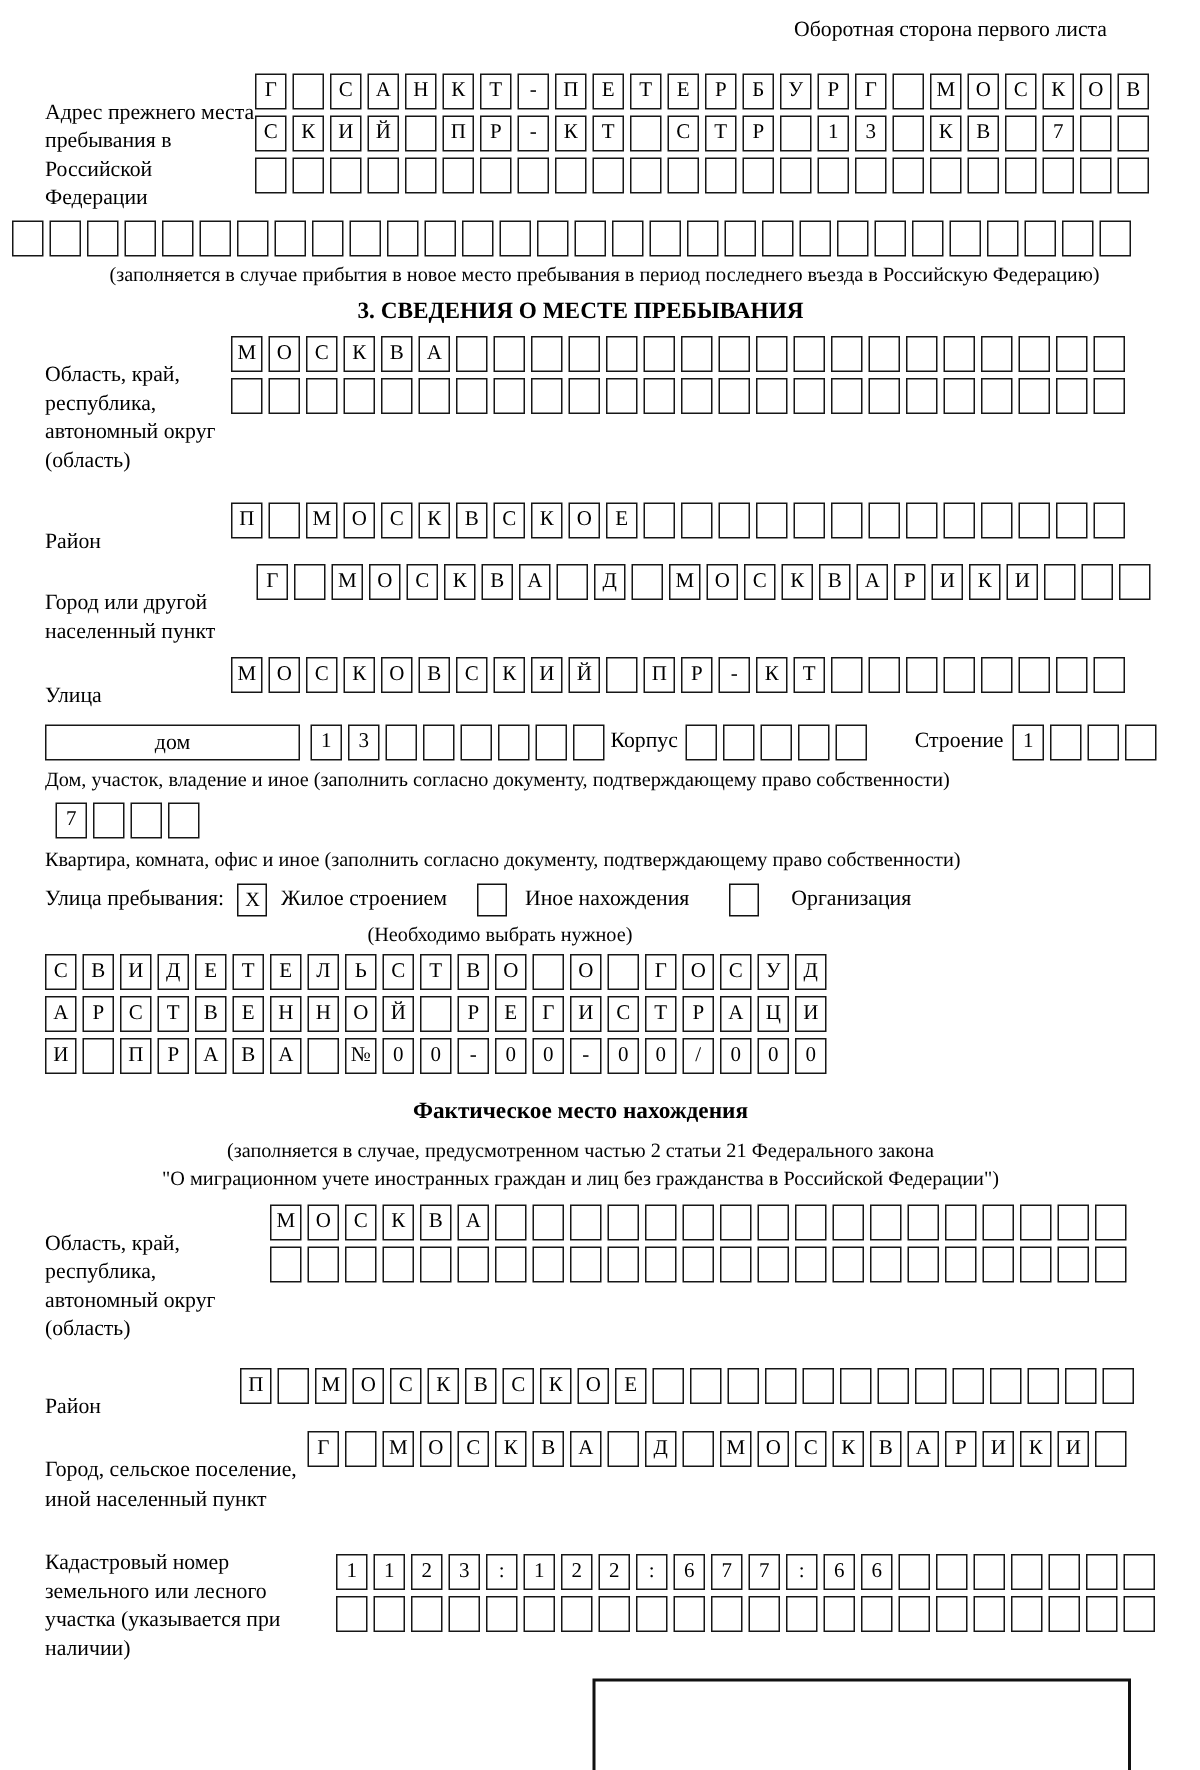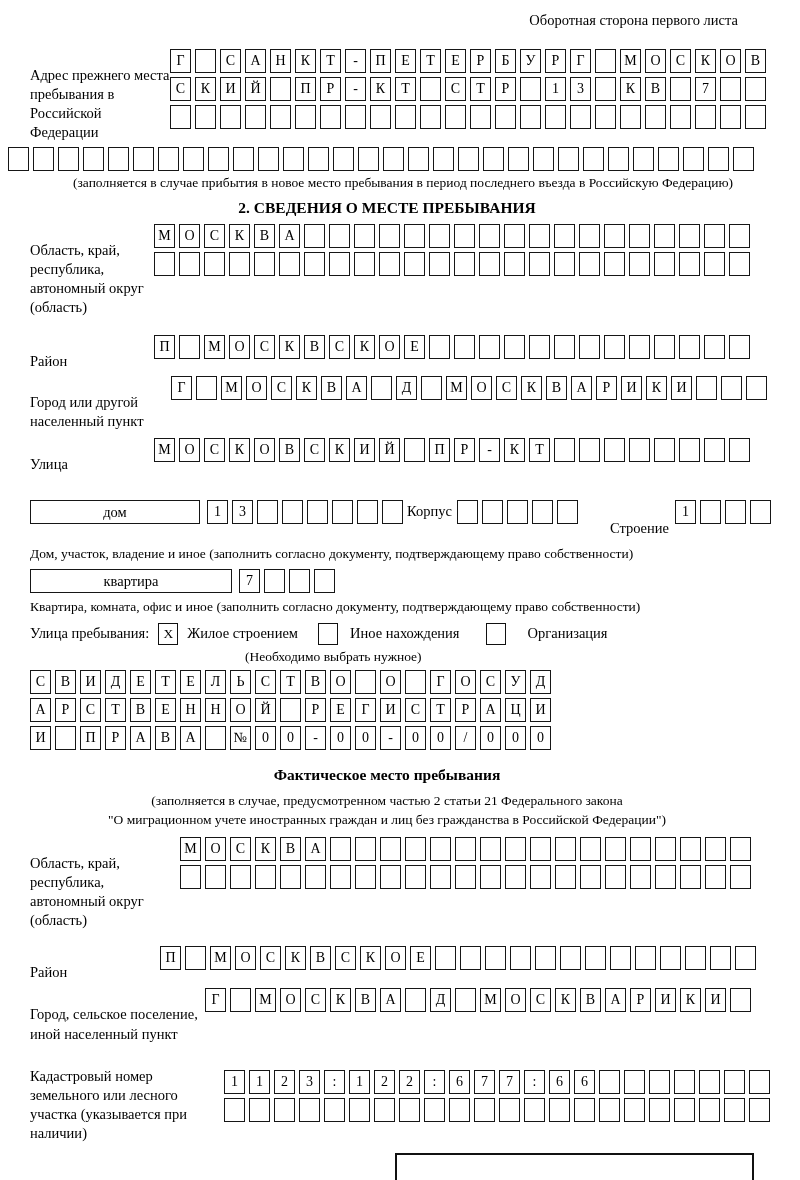--- a/index.html
+++ b/index.html
@@ -150,21 +150,21 @@
       <span class="cell"></span>
       <span class="cell"></span>
       <span class="cell"></span>
       <span class="cell"></span>
       <span class="cell"></span>
       <span class="cell"></span>
       <span class="cell"></span>
     </div>
   <div class="caption center" style="margin:3px 0 0 -22px;width:790px;">(заполняется в случае прибытия в новое место пребывания в период последнего въезда в Российскую Федерацию)</div>
 
-  <div class="sec-title" style="margin:8px 30px 0 -22px;">2. СВЕДЕНИЯ О МЕСТЕ ПРЕБЫВАНИЯ</div>
+  <div class="sec-title" style="margin:8px 30px 0 -22px;">3. СВЕДЕНИЯ О МЕСТЕ ПРЕБЫВАНИЯ</div>
 
   <div class="frow" style="margin-top:7px;">
     <div class="flabel" style="width:124px;">Область, край, республика, автономный округ (область)</div>
     <div class="cellcol">
       <div class="cells">
           <span class="cell">М</span>
           <span class="cell">О</span>
           <span class="cell">С</span>
           <span class="cell">К</span>
           <span class="cell">В</span>
@@ -320,32 +320,31 @@
         <span class="cell"></span>
       </div>
     <div class="inline-lbl">Корпус</div>
     <div class="cells" style="margin-left:5px;">
         <span class="cell"></span>
         <span class="cell"></span>
         <span class="cell"></span>
         <span class="cell"></span>
         <span class="cell"></span>
       </div>
-    <div class="inline-lbl" style="margin-left:28px;margin-top:34px;">Строение</div>
+    <div class="inline-lbl" style="margin-left:28px;">Строение</div>
     <div class="cells" style="margin-left:6px;">
         <span class="cell">1</span>
         <span class="cell"></span>
         <span class="cell"></span>
         <span class="cell"></span>
       </div>
   </div>
   <div class="caption" style="margin-top:4px;">Дом, участок, владение и иное (заполнить согласно документу, подтверждающему право собственности)</div>
 
   <div class="frow" style="margin-top:6px;align-items:center;">
-    <div class="widebox" style="width:200px;">квартира</div>
     <div class="cells" style="margin-left:7px;">
         <span class="cell">7</span>
         <span class="cell"></span>
         <span class="cell"></span>
         <span class="cell"></span>
       </div>
   </div>
   <div class="caption" style="margin-top:5px;">Квартира, комната, офис и иное (заполнить согласно документу, подтверждающему право собственности)</div>
 
   <div class="frow" style="margin-top:6px;align-items:center;">
@@ -426,21 +425,21 @@
           <span class="cell">0</span>
           <span class="cell">0</span>
           <span class="cell">/</span>
           <span class="cell">0</span>
           <span class="cell">0</span>
           <span class="cell">0</span>
         </div>
     </div>
   </div>
 
-  <div class="sec-title" style="margin:16px 30px 0 -22px;">Фактическое место пребывания</div>
+  <div class="sec-title" style="margin:16px 30px 0 -22px;">Фактическое место нахождения</div>
   <div class="caption center" style="margin:8px 30px 0 -22px;">(заполняется в случае, предусмотренном частью 2 статьи 21 Федерального закона</div>
   <div class="caption center" style="margin:2px 30px 0 -22px;">"О миграционном учете иностранных граждан и лиц без гражданства в Российской Федерации")</div>
 
   <div class="frow" style="margin-top:8px;">
     <div class="flabel" style="width:150px;">Область, край, республика, автономный округ (область)</div>
     <div class="cellcol">
       <div class="cells">
           <span class="cell">М</span>
           <span class="cell">О</span>
           <span class="cell">С</span>

